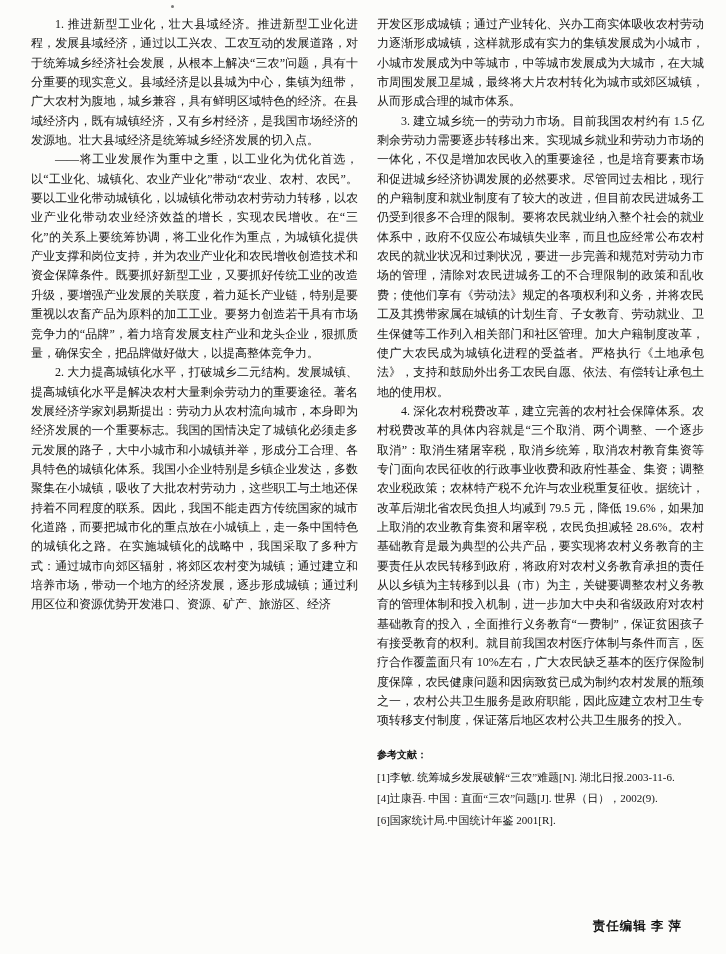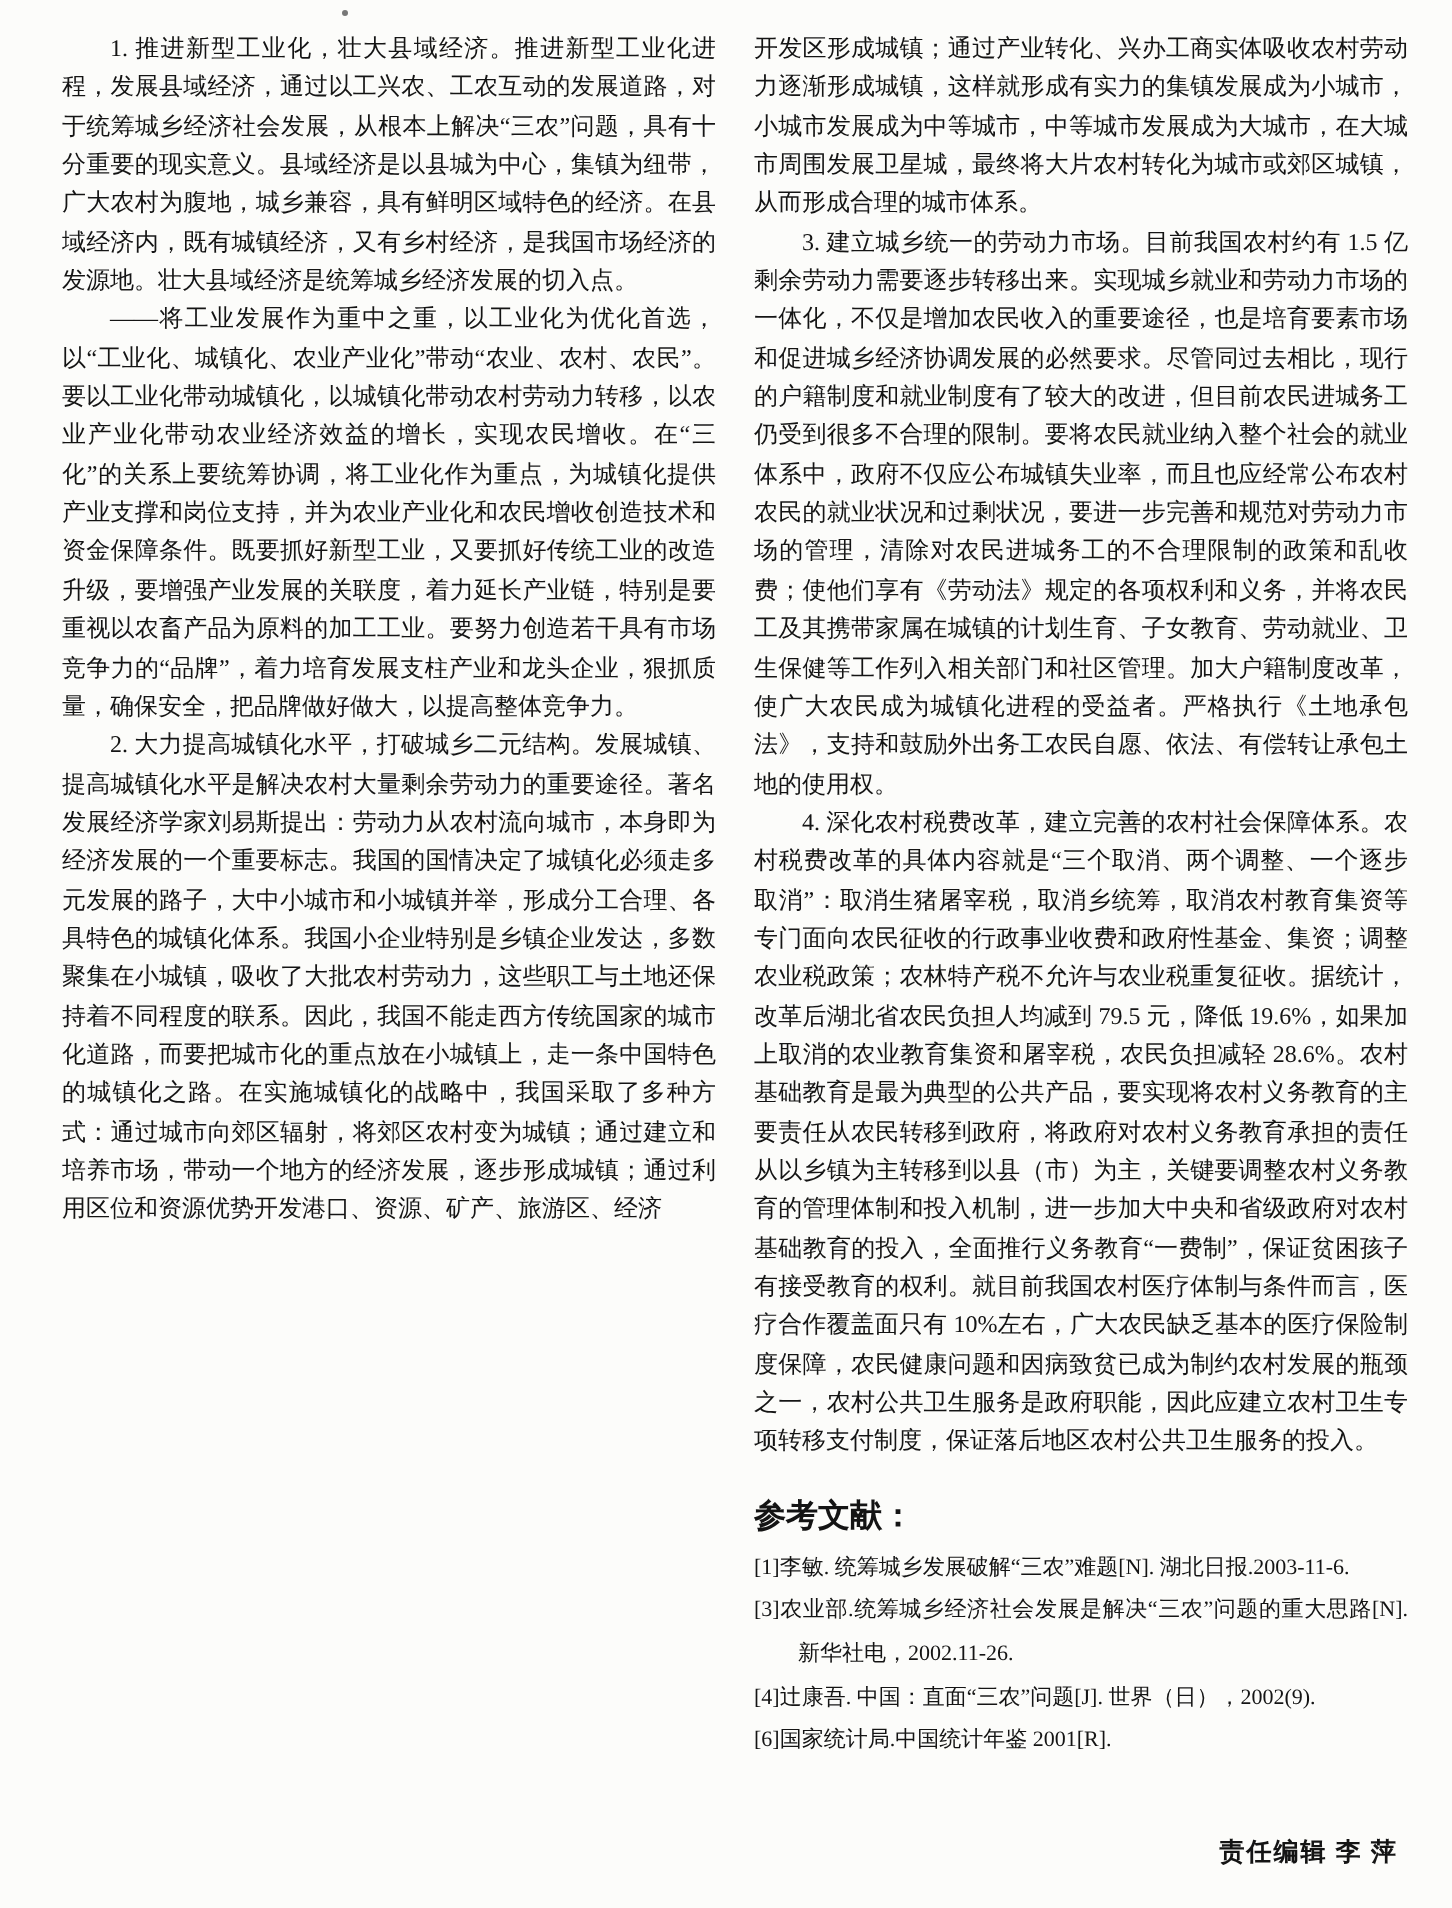--- a/index.html
+++ b/index.html
@@ -39,35 +39,35 @@
     font-size: 12px;
     line-height: 19.35px;
     text-align: justify;
     text-indent: 2em;
     word-break: break-all;
   }
   .para.no-indent { text-indent: 0; }
   .references { margin-top: 17px; }
   .ref-heading {
     margin: 16px 0 5px 0;
-    font-size: 16px;
+    font-size: 10px;
     font-weight: bold;
   }
   .ref {
     margin: 0;
     font-size: 11px;
     line-height: 21.6px;
     padding-left: 2em;
     text-indent: -2em;
     text-align: justify;
     word-break: break-all;
   }
   .editor {
     position: absolute;
-    right: 27px;
+    right: 44px;
     top: 918px;
     font-size: 12.5px;
     font-weight: bold;
     letter-spacing: 1px;
   }
 </style>
 </head>
 <body>
 
 <div class="page">
@@ -80,20 +80,19 @@
   </div>
 
   <div class="col col-right">
     <p class="para no-indent">开发区形成城镇；通过产业转化、兴办工商实体吸收农村劳动力逐渐形成城镇，这样就形成有实力的集镇发展成为小城市，小城市发展成为中等城市，中等城市发展成为大城市，在大城市周围发展卫星城，最终将大片农村转化为城市或郊区城镇，从而形成合理的城市体系。</p>
     <p class="para">3. 建立城乡统一的劳动力市场。目前我国农村约有 1.5 亿剩余劳动力需要逐步转移出来。实现城乡就业和劳动力市场的一体化，不仅是增加农民收入的重要途径，也是培育要素市场和促进城乡经济协调发展的必然要求。尽管同过去相比，现行的户籍制度和就业制度有了较大的改进，但目前农民进城务工仍受到很多不合理的限制。要将农民就业纳入整个社会的就业体系中，政府不仅应公布城镇失业率，而且也应经常公布农村农民的就业状况和过剩状况，要进一步完善和规范对劳动力市场的管理，清除对农民进城务工的不合理限制的政策和乱收费；使他们享有《劳动法》规定的各项权利和义务，并将农民工及其携带家属在城镇的计划生育、子女教育、劳动就业、卫生保健等工作列入相关部门和社区管理。加大户籍制度改革，使广大农民成为城镇化进程的受益者。严格执行《土地承包法》，支持和鼓励外出务工农民自愿、依法、有偿转让承包土地的使用权。</p>
     <p class="para">4. 深化农村税费改革，建立完善的农村社会保障体系。农村税费改革的具体内容就是“三个取消、两个调整、一个逐步取消”：取消生猪屠宰税，取消乡统筹，取消农村教育集资等专门面向农民征收的行政事业收费和政府性基金、集资；调整农业税政策；农林特产税不允许与农业税重复征收。据统计，改革后湖北省农民负担人均减到 79.5 元，降低 19.6%，如果加上取消的农业教育集资和屠宰税，农民负担减轻 28.6%。农村基础教育是最为典型的公共产品，要实现将农村义务教育的主要责任从农民转移到政府，将政府对农村义务教育承担的责任从以乡镇为主转移到以县（市）为主，关键要调整农村义务教育的管理体制和投入机制，进一步加大中央和省级政府对农村基础教育的投入，全面推行义务教育“一费制”，保证贫困孩子有接受教育的权利。就目前我国农村医疗体制与条件而言，医疗合作覆盖面只有 10%左右，广大农民缺乏基本的医疗保险制度保障，农民健康问题和因病致贫已成为制约农村发展的瓶颈之一，农村公共卫生服务是政府职能，因此应建立农村卫生专项转移支付制度，保证落后地区农村公共卫生服务的投入。</p>
 
     <div class="references">
       <p class="ref-heading">参考文献：</p>
       <p class="ref">[1]李敏. 统筹城乡发展破解“三农”难题[N]. 湖北日报.2003-11-6.</p>
-      <p class="ref">[3]农业部.统筹城乡经济社会发展是解决“三农”问题的重大思路[N]. 新华社电，2002.11-26.</p>
       <p class="ref">[4]辻康吾. 中国：直面“三农”问题[J]. 世界（日），2002(9).</p>
       <p class="ref">[6]国家统计局.中国统计年鉴 2001[R].</p>
     </div>
   </div>
 
   <div class="editor">责任编辑 李  萍</div>
 </div>
 
 </body></html>

